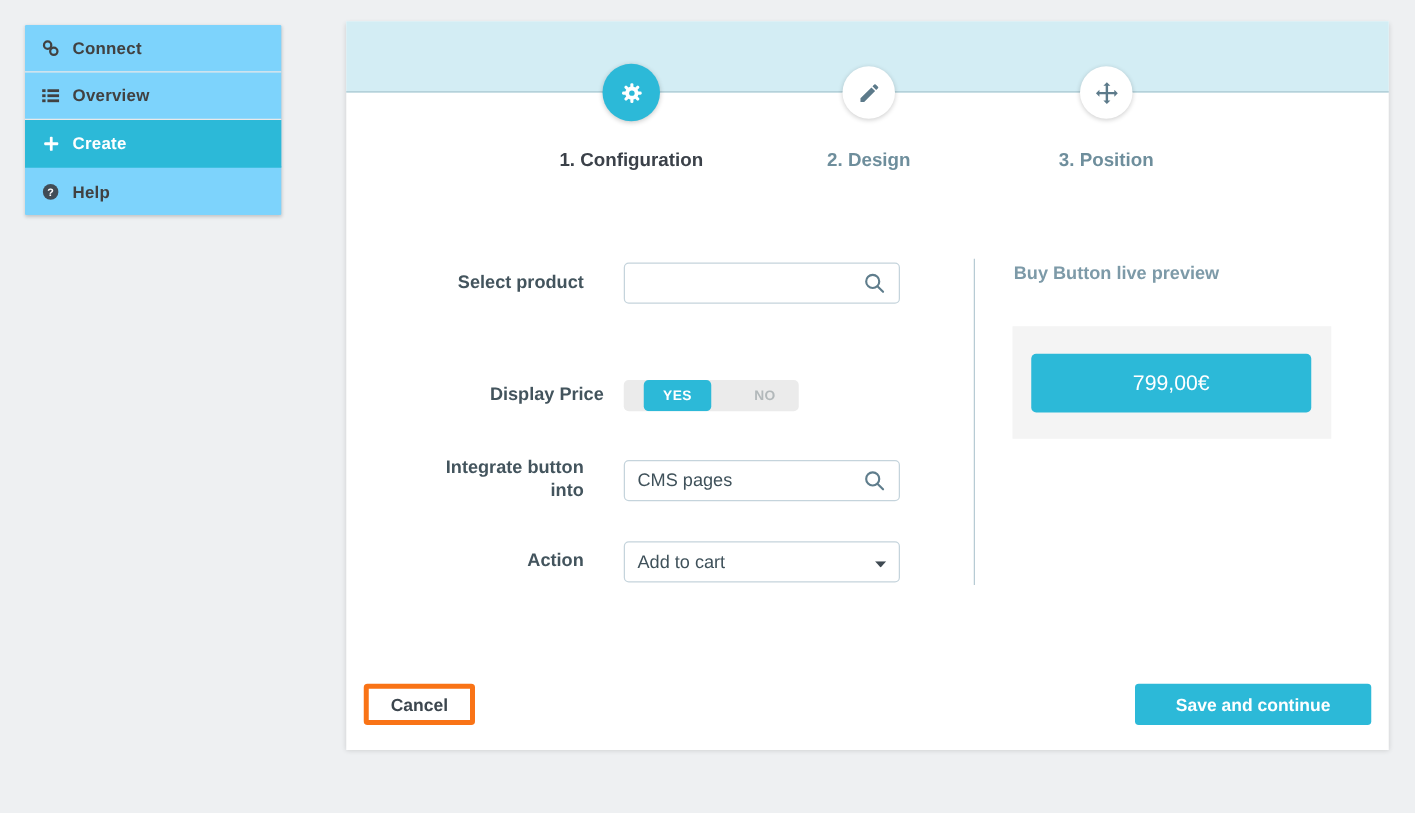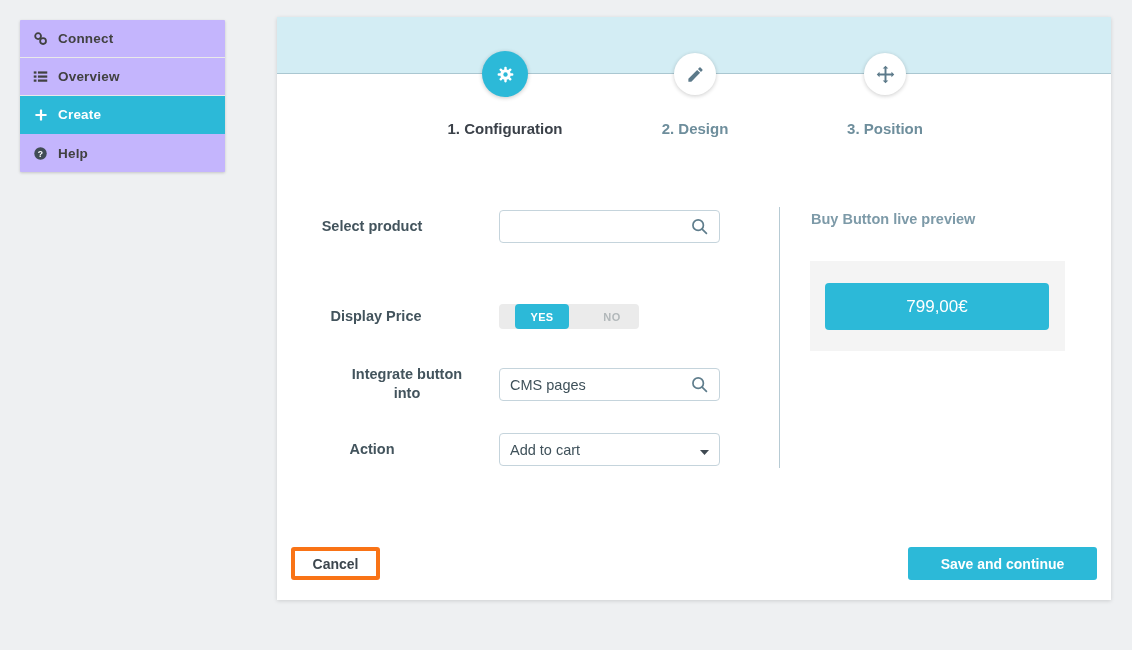--- a/index.html
+++ b/index.html
@@ -7,21 +7,21 @@
   body {
     position:relative;
     background:#eef0f2;
     font-family:"Liberation Sans","DejaVu Sans",sans-serif;
     overflow:hidden;
   }
 
   
   .sidebar {
     position:absolute; left:20px; top:20px; width:205px;
-    background:#c4b5fd;
+    background:#7dd3fc;
     box-shadow:0 1px 3px rgba(0,0,0,.18);
     border-radius:1px;
   }
   .side-item {
     display:flex; align-items:center;
     height:38px; padding-left:13px;
     border-bottom:1px solid #e9e9e9;
     cursor:pointer;
   }
   .side-item:last-child { border-bottom:none; }
@@ -65,25 +65,25 @@
     font-size:15px;
   }
   .step-label.active { color:#3b4149; font-weight:700; }
   .step-label.idle   { color:#6e8e9c; font-weight:600; }
   .step-label.l1 { left:138px; }
   .step-label.l2 { left:328px; }
   .step-label.l3 { left:518px; }
 
   
   .f-label {
-    position:absolute; text-align:center;
+    position:absolute; text-align:right;
     font-size:14.5px; font-weight:600; color:#43545d; line-height:19px;
   }
   .lab-product  { left:0; width:190px; top:193px; line-height:33px; height:33px; }
-  .lab-price    { left:4px; width:190px; top:287px; line-height:25px; height:25px; }
+  .lab-price    { left:16px; width:190px; top:287px; line-height:25px; height:25px; }
   .lab-integrate{ left:70px; width:120px; top:348px; }
   .lab-action   { left:0; width:190px; top:416px; line-height:33px; height:33px; }
 
   .inp-wrap {
     position:absolute; left:222px; width:221px; height:33px;
     background:#fff; border:1px solid #c5d4dc; border-radius:4px;
     display:flex; align-items:center; padding:0 10px;
   }
   .inp-wrap input {
     border:none; outline:none; flex:1; min-width:0;

